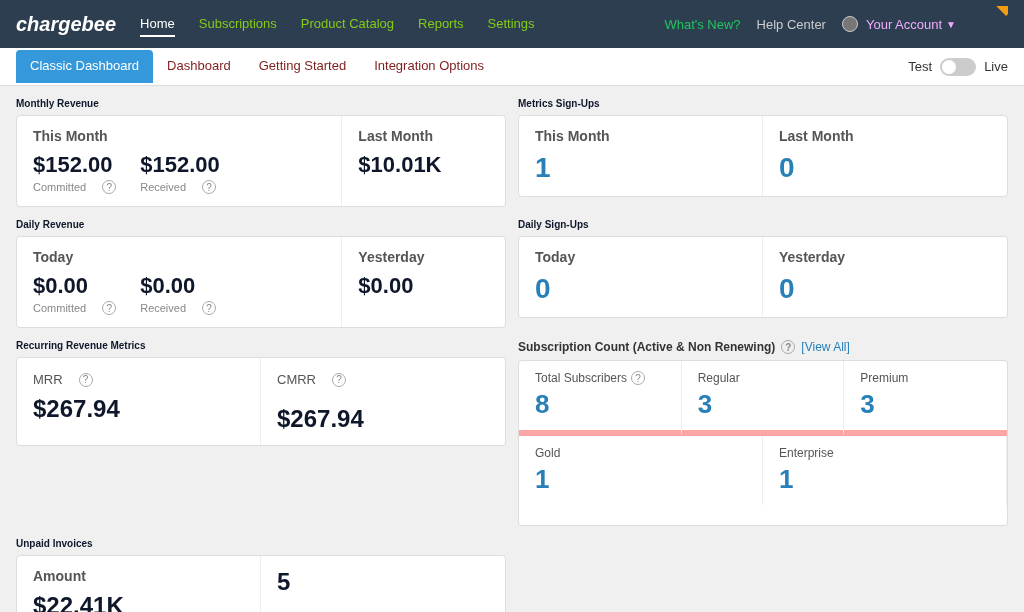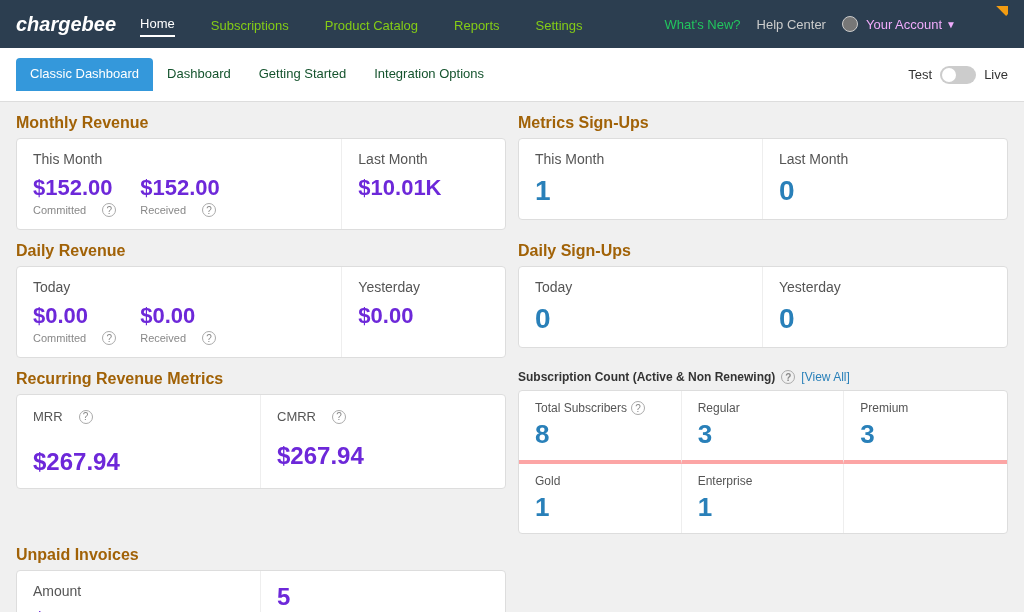--- a/index.html
+++ b/index.html
@@ -16,23 +16,22 @@
     }
     .logo {
       font-size: 20px;
       font-weight: bold;
       color: #fff;
       margin-right: 24px;
       font-style: italic;
     }
     .nav-links {
       display: flex;
-      gap: 36px;
+      gap: 24px;
       flex: 1;
-      align-items: flex-end;
     }
     .nav-link {
       color: #84cc16;
       text-decoration: none;
       font-size: 13px;
       padding: 4px 0;
       cursor: pointer;
     }
     .nav-link.active {
       color: white;
@@ -47,28 +46,28 @@
     .help-center { color: #ccc; font-size: 13px; cursor: pointer; }
     .your-account { color: #f0abfc; font-size: 13px; cursor: pointer; display: flex; align-items: center; gap: 4px; }
 
     
     .sub-nav {
       background: #fff;
       border-bottom: 1px solid #ddd;
       display: flex;
       align-items: center;
       padding: 0 16px;
-      height: 54px;
+      height: 38px;
       justify-content: space-between;
     }
     .sub-nav-left { display: flex; align-items: center; gap: 0; }
     .sub-nav-tab {
       padding: 8px 14px;
       font-size: 13px;
-      color: #14532d;
+      color: #7f1d1d;
       cursor: pointer;
       border-bottom: 2px solid transparent;
     }
     .sub-nav-tab.active {
       background: #3498db;
       color: white;
       border-radius: 4px 4px 0 0;
     }
     .toggle-wrap {
       display: flex;
@@ -97,53 +96,54 @@
 
     
     .main {
       padding: 12px 16px;
       display: grid;
       grid-template-columns: 1fr 1fr;
       gap: 12px;
     }
 
     .section-label {
-      font-size: 16px;
-      font-weight: bold;
-      color: #a16207;
+      font-size: 10px;
+      font-weight: bold;
+      color: #0f172a;
       margin-bottom: 6px;
     }
 
     .card {
       background: white;
       border: 1px solid #ddd;
       border-radius: 4px;
       overflow: hidden;
     }
 
     
     .revenue-card {
       display: grid;
       grid-template-columns: 2fr 1fr;
     }
     .period-label {
       font-size: 14px;
       color: #555;
       margin-bottom: 8px;
+      font-weight: bold;
     }
     .amount-row {
       display: flex;
       gap: 24px;
       align-items: flex-start;
     }
     .amount-item {}
     .big-amount {
       font-size: 22px;
       font-weight: bold;
-      color: #6d28d9;
+      color: #0f172a;
     }
     .sub-label {
       font-size: 11px;
       color: #888;
       margin-top: 2px;
       display: flex;
       align-items: center;
       gap: 16px;
     }
     .help-icon {
@@ -182,21 +182,21 @@
     }
     .signups-cell:last-child { border-right: none; }
     .big-number {
       font-size: 28px;
       font-weight: bold;
       color: #2980b9;
     }
     .sub-cell {
       padding: 10px 16px;
       border-right: 1px solid #eee;
-      border-bottom: 4px solid #fca5a5;
+      border-bottom: 6px solid #fca5a5;
     }
     .sub-cell:nth-child(3n) { border-right: none; }
     .sub-cell-label {
       font-size: 12px;
       color: #555;
       margin-bottom: 4px;
       display: flex;
       align-items: center;
       gap: 4px;
     }
@@ -351,21 +351,21 @@
         <div class="period-label">Yesterday</div>
         <div class="big-number">0</div>
       </div>
     </div>
   </div>
 
   <div>
     <div class="section-label">Recurring Revenue Metrics</div>
     <div class="card recurring-card">
       <div class="card-cell cell-divider-right">
-        <div class="sub-label" style="font-size:13px;color:#555;margin-bottom:24px;">
+        <div class="sub-label" style="font-size:13px;color:#555;margin-bottom:8px;">
           <span>MRR</span>
           <span class="help-icon">?</span>
         </div>
         <div class="big-amount" style="font-size:24px;">$267.94</div>
       </div>
       <div class="card-cell">
         <div class="sub-label" style="font-size:13px;color:#555;margin-bottom:18px;">
           <span>CMRR</span>
           <span class="help-icon">?</span>
         </div>
@@ -395,21 +395,21 @@
           </div>
           <div class="sub-count">3</div>
         </div>
         <div class="sub-cell" style="border-right:none;">
           <div class="sub-cell-label">
             <span>Premium</span>
           </div>
           <div class="sub-count">3</div>
         </div>
       </div>
-      <div style="display:grid;grid-template-columns:1fr 1fr 1fr;">
+      <div style="display:grid;grid-template-columns:1fr 1fr;">
         <div class="sub-cell" style="border-bottom:none;">
           <div class="sub-cell-label">
             <span>Gold</span>
           </div>
           <div class="sub-count">1</div>
         </div>
         <div class="sub-cell" style="border-bottom:none;">
           <div class="sub-cell-label">
             <span>Enterprise</span>
           </div>

